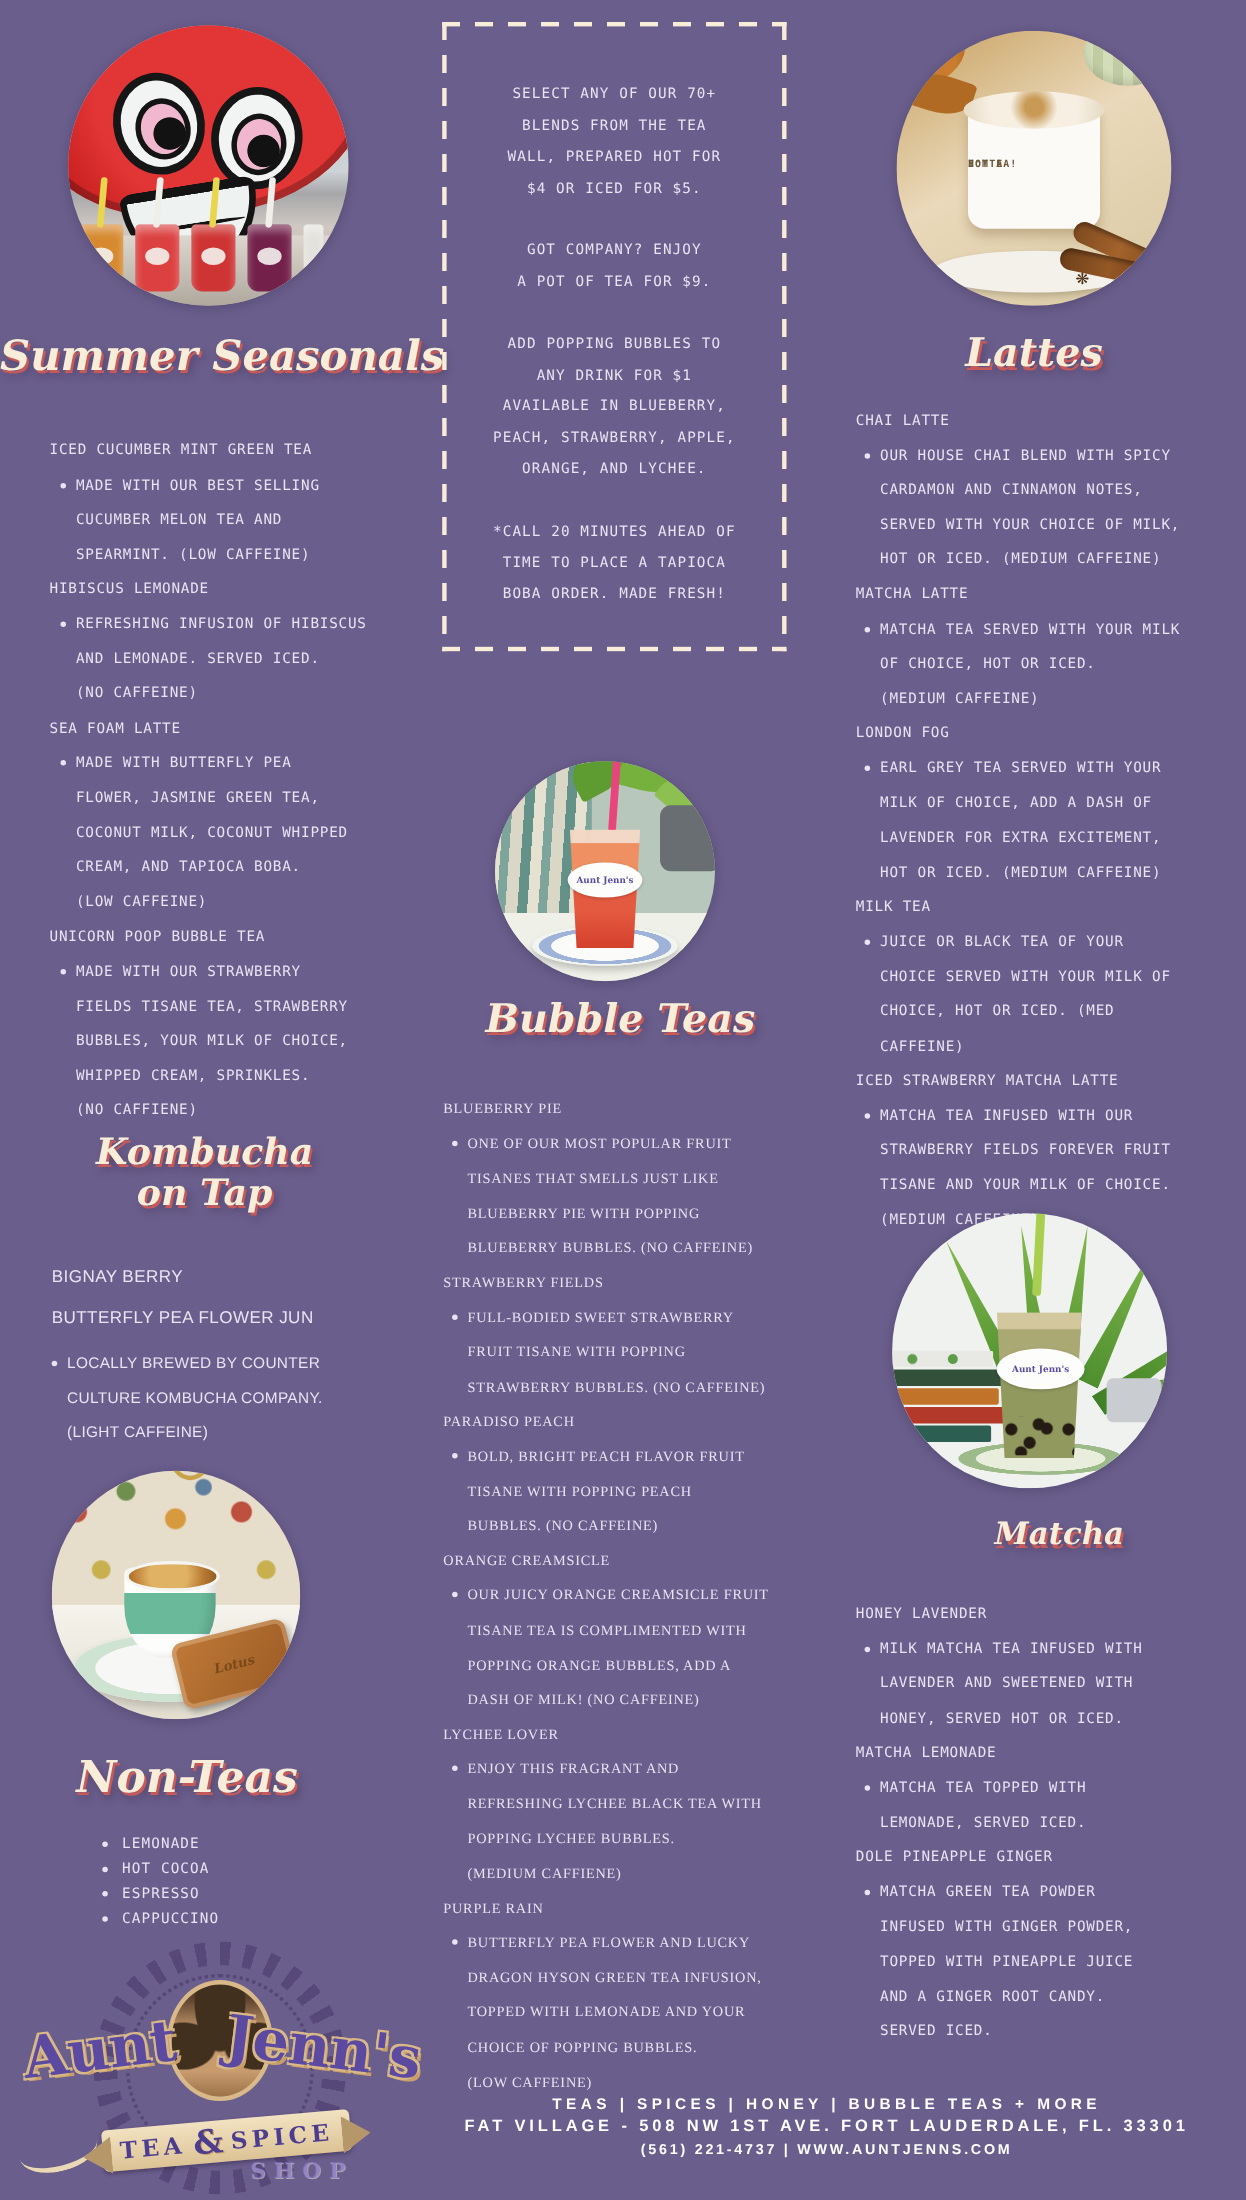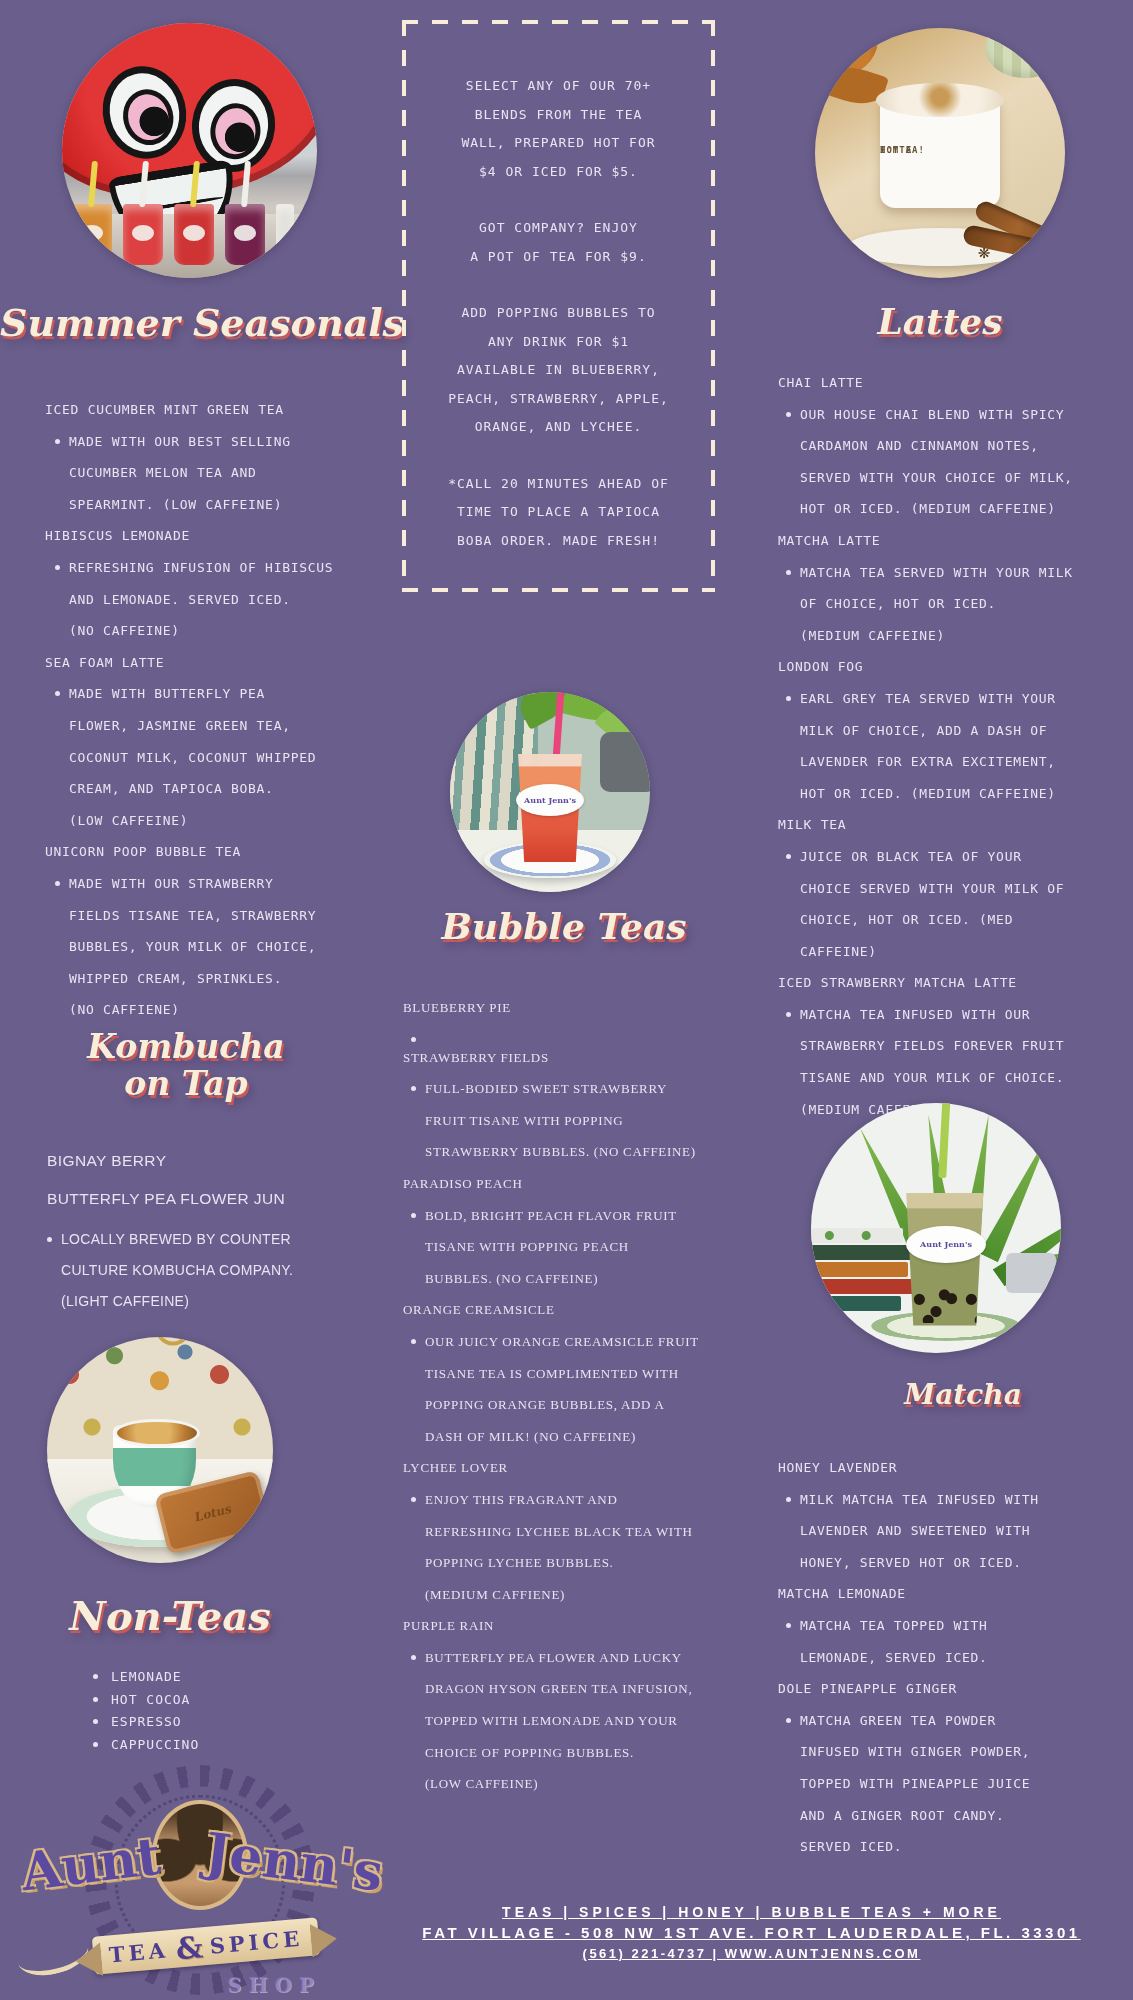--- a/index.html
+++ b/index.html
@@ -160,27 +160,27 @@
   .logo-jenns{right:2px;top:86px;transform:rotate(7deg);}
   .logo-banner{left:78px;top:182px;width:226px;height:38px;transform:rotate(-5deg);border-radius:5px;
     background:linear-gradient(180deg,#f2e2c1,#dcc395);box-shadow:0 2px 4px rgba(30,20,50,.4);
     display:flex;align-items:center;justify-content:center;gap:7px;}
   .logo-banner::before,.logo-banner::after{content:"";position:absolute;top:6px;width:26px;height:34px;background:#b5976a;z-index:-1;}
   .logo-banner::before{left:-18px;clip-path:polygon(100% 0,100% 100%,0 50%);}
   .logo-banner::after{right:-18px;clip-path:polygon(0 0,0 100%,100% 50%);}
   .logo-banner span{position:static;font-family:"DejaVu Serif",serif;font-weight:bold;color:#4d3d91;}
   .logo-tea,.logo-spice{font-size:21px;letter-spacing:4px;}
   .logo-amp{font-size:30px;color:#4d3d91;text-shadow:1px 1px 0 #caa06a;}
-  .logo-shop{left:212px;top:228px;font:bold 20px "DejaVu Serif",serif;letter-spacing:7px;
+  .logo-shop{left:212px;top:216px;font:bold 20px "DejaVu Serif",serif;letter-spacing:7px;
     color:rgba(135,118,205,.65);text-shadow:1px 1px 0 rgba(240,230,210,.5);}
   .logo-swirl{left:2px;top:190px;width:72px;height:34px;border:0;border-bottom:5px solid #ead9b4;
     border-radius:50%;transform:rotate(-14deg);}
   
   .footer{position:absolute;left:370px;top:1904px;width:763px;text-align:center;color:var(--white);
-    font-family:"Liberation Sans",sans-serif;font-weight:bold;text-decoration:underline;}
+    font-family:"Liberation Sans",sans-serif;font-weight:bold;}
   .footer .f1{font-size:14px;letter-spacing:4px;}
   .footer .f2{font-size:15px;letter-spacing:3.5px;margin-top:4px;}
   .footer .f3{font-size:13px;letter-spacing:2.5px;margin-top:5px;}
 </style>
 </head>
 <body>
 
 <div class="page">
 
   <div class="photo" style="left:62px;top:23px;width:255px;height:255px;">
@@ -353,20 +353,24 @@
       </div>
   </div>
 
   <div class="script" style="left:414px;top:905px;width:300px;font-size:36px;">Bubble Teas</div>
 
   <div class="list" style="left:403px;top:992px;width:312px;font-family:Liberation Serif, serif;">
     <div>
       <div class="mi-name">BLUEBERRY PIE</div>
       <div class="row">
           <span class="dot" style="margin-left:8px;"></span>
+          <div class="desc">ONE OF OUR MOST POPULAR FRUIT
+TISANES THAT SMELLS JUST LIKE
+BLUEBERRY PIE WITH POPPING
+BLUEBERRY BUBBLES. (NO CAFFEINE)</div>
         </div>
     </div>
     <div>
       <div class="mi-name">STRAWBERRY FIELDS</div>
       <div class="row">
           <span class="dot" style="margin-left:8px;"></span>
           <div class="desc">FULL-BODIED SWEET STRAWBERRY
 FRUIT TISANE WITH POPPING
 STRAWBERRY BUBBLES. (NO CAFFEINE)</div>
         </div>

